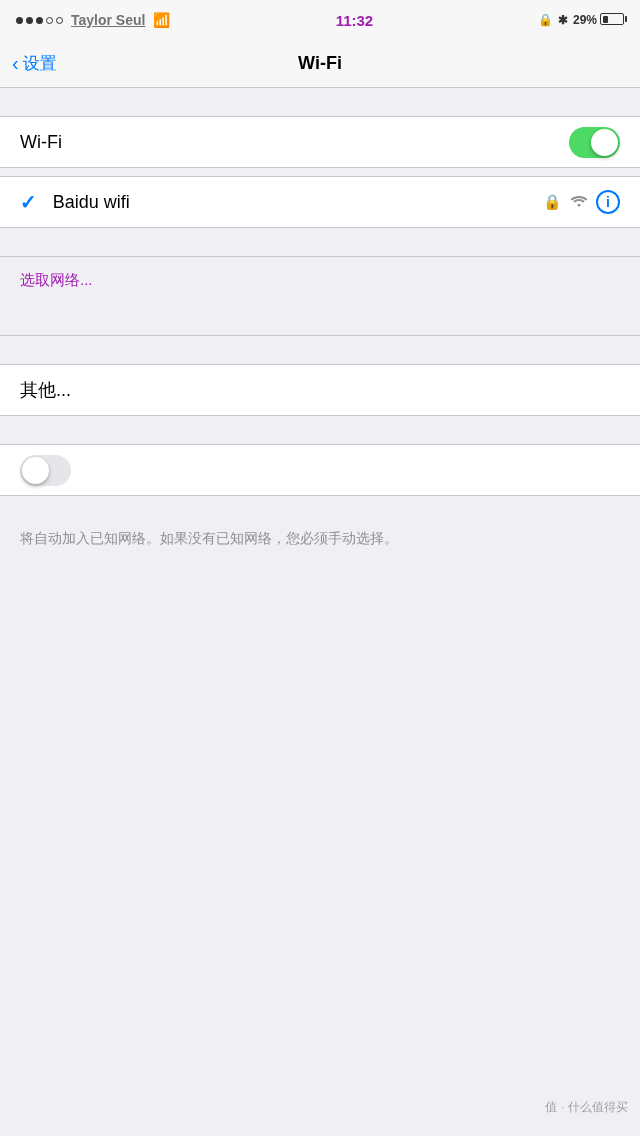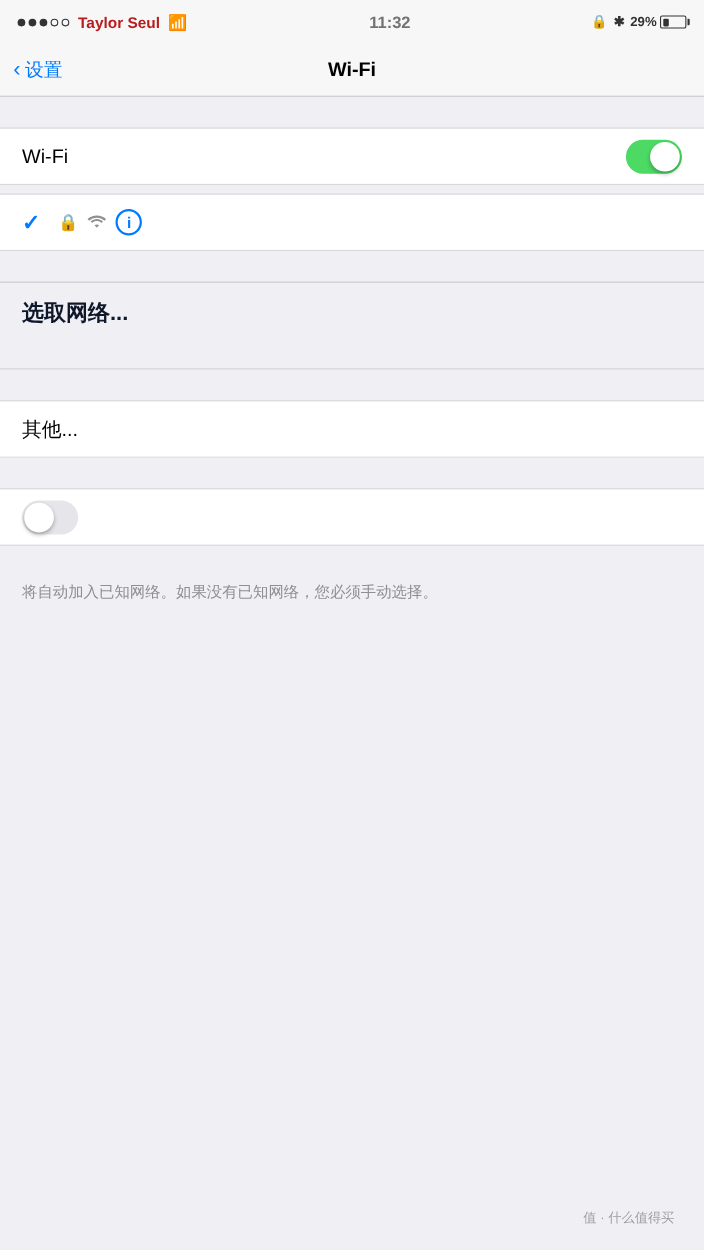--- a/index.html
+++ b/index.html
@@ -36,42 +36,42 @@
       width: 7px; height: 7px; border-radius: 50%;
       background: #333;
     }
     .dot.empty {
       background: transparent;
       border: 1.5px solid #333;
     }
     .carrier-name {
       font-size: 14px;
       font-weight: 600;
-      color: #b91c1c;
+      color: #737373;
       margin-left: 4px;
+      text-decoration: underline;
     }
     .wifi-icon {
       margin-left: 4px;
       font-size: 14px;
     }
     .status-center {
       font-size: 15px;
       font-weight: 600;
-      color: #737373;
+      color: #a21caf;
     }
     .status-right {
       display: flex;
       align-items: center;
       gap: 5px;
       font-size: 12px;
       color: #333;
     }
     .battery-container {
       display: flex;
-      align-items: center;
       gap: 3px;
     }
     .battery-icon {
       width: 24px;
       height: 12px;
       border: 1.5px solid #333;
       border-radius: 2px;
       position: relative;
       display: flex;
       align-items: center;
@@ -231,39 +231,38 @@
       color: #8e8e93;
       line-height: 1.5;
       background: #efeff4;
       margin-top: 22px;
     }
 
     
     .watermark {
       position: fixed;
       bottom: 20px;
-      right: 27px;
+      right: 12px;
       font-size: 12px;
       color: rgba(0,0,0,0.35);
     }
 
     
     .choose-network-section {
       background: #efeff4;
       min-height: 80px;
       border-top: 1px solid #c8c7cc;
       border-bottom: 1px solid #c8c7cc;
       display: flex;
       align-items: flex-start;
       padding: 14px 20px;
     }
     .choose-network-text {
-      font-size: 20px;
-      color: #0f172a;
-      font-weight: bold;
+      font-size: 15px;
+      color: #a21caf;
     }
   </style>
 </head>
 <body>
 
 <div class="status-bar">
   <div class="status-left">
     <div class="status-dots">
       <div class="dot"></div>
       <div class="dot"></div>
@@ -304,20 +303,21 @@
       <div class="toggle-thumb"></div>
     </div>
   </div>
 </div>
 
 <div class="section-gap-small"></div>
 
 <div class="table-section">
   <div class="table-row">
     <span class="checkmark">✓</span>
+    <span class="row-label">Baidu wifi</span>
     <div class="network-icons">
       <span class="lock-icon">🔒</span>
       <span class="wifi-signal">
         
         <svg width="18" height="14" viewBox="0 0 18 14" fill="none" xmlns="http://www.w3.org/2000/svg">
           <path d="M9 11C9.8 11 10.5 11.3 11 11.8L9 14L7 11.8C7.5 11.3 8.2 11 9 11Z" fill="#8e8e93"></path>
           <path d="M9 8C10.6 8 12.1 8.6 13.2 9.7L14.6 8.2C13.1 6.8 11.1 6 9 6C6.9 6 4.9 6.8 3.4 8.2L4.8 9.7C5.9 8.6 7.4 8 9 8Z" fill="#8e8e93"></path>
           <path d="M9 5C11.7 5 14.1 6 15.9 7.7L17.4 6.2C15.2 4.1 12.2 3 9 3C5.8 3 2.8 4.1 0.6 6.2L2.1 7.7C3.9 6 6.3 5 9 5Z" fill="#8e8e93"></path>
         </svg>
       </span>

